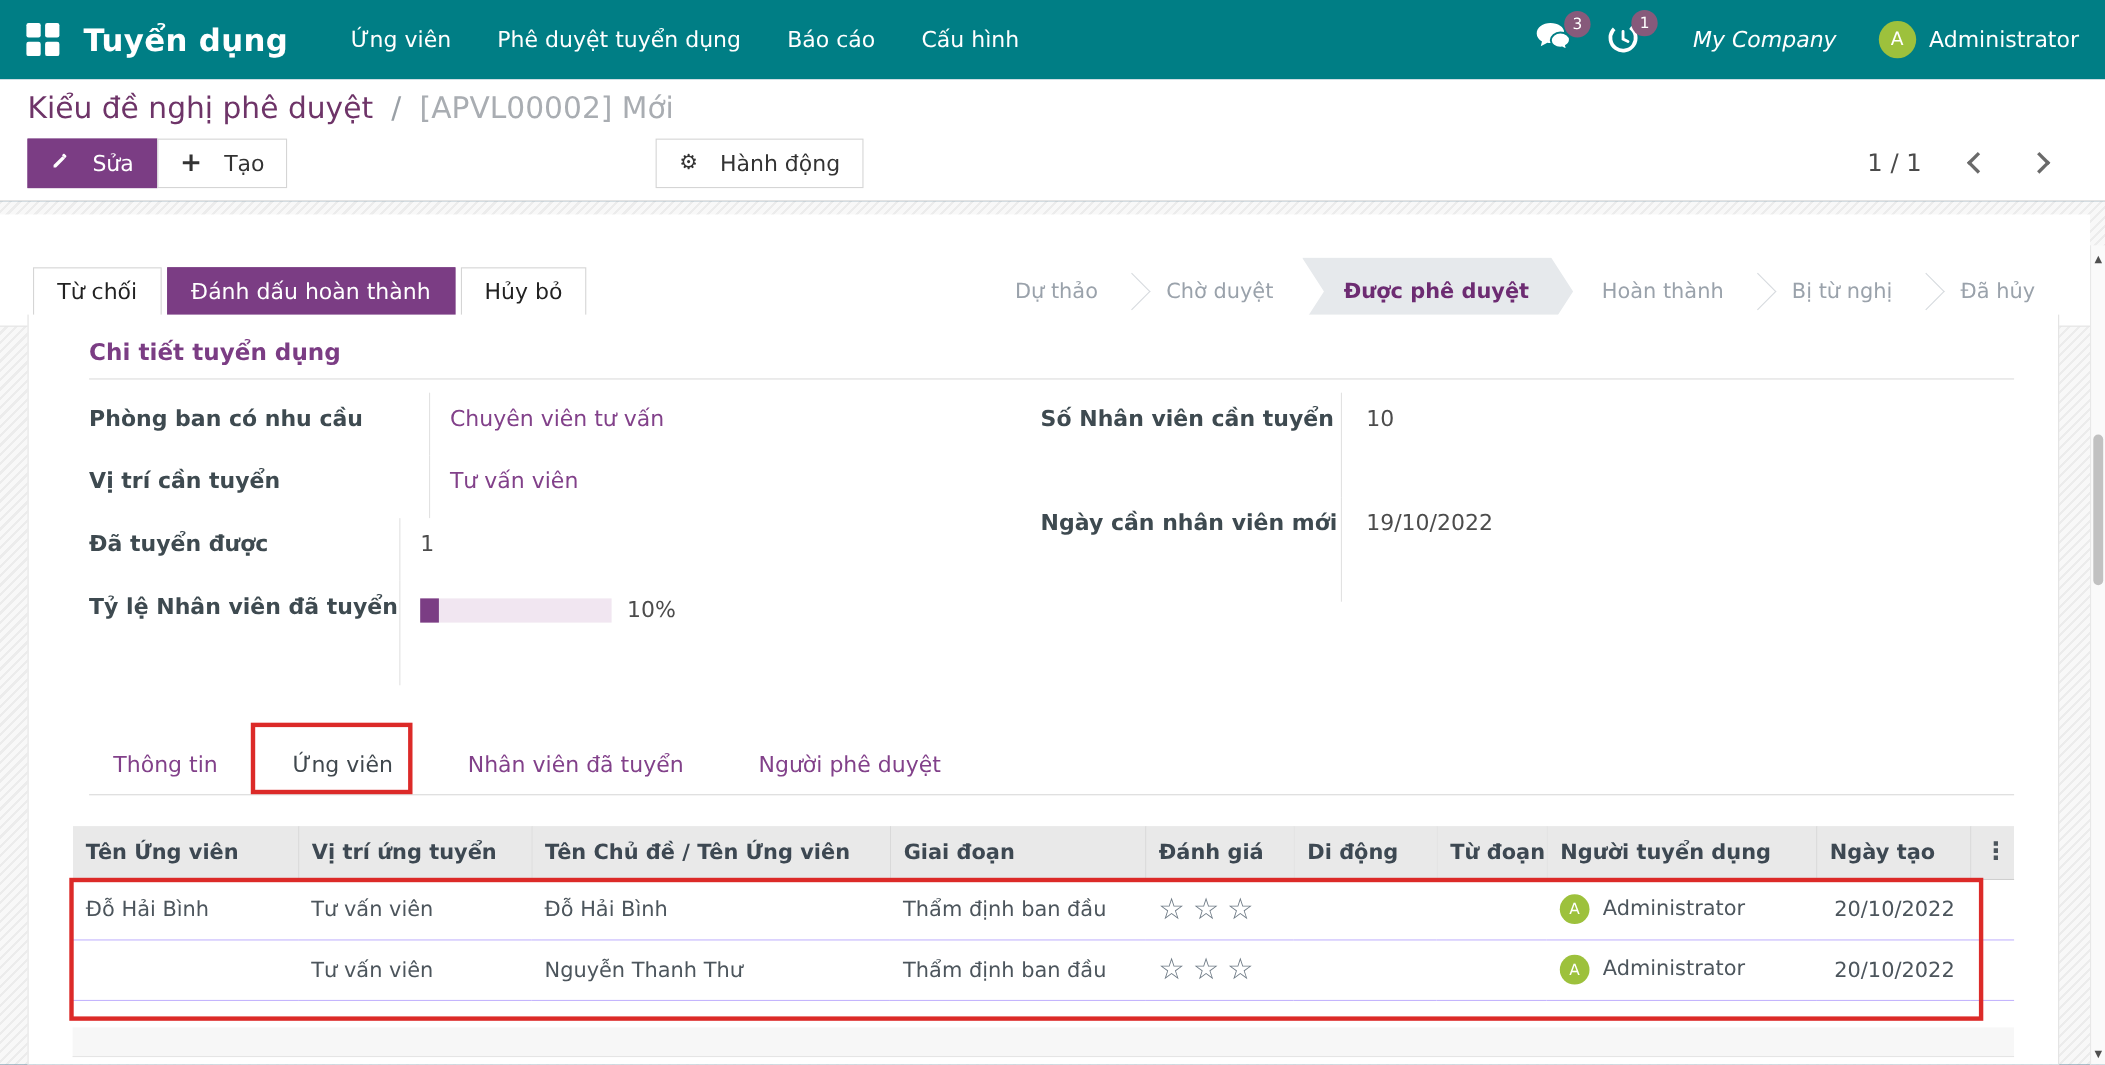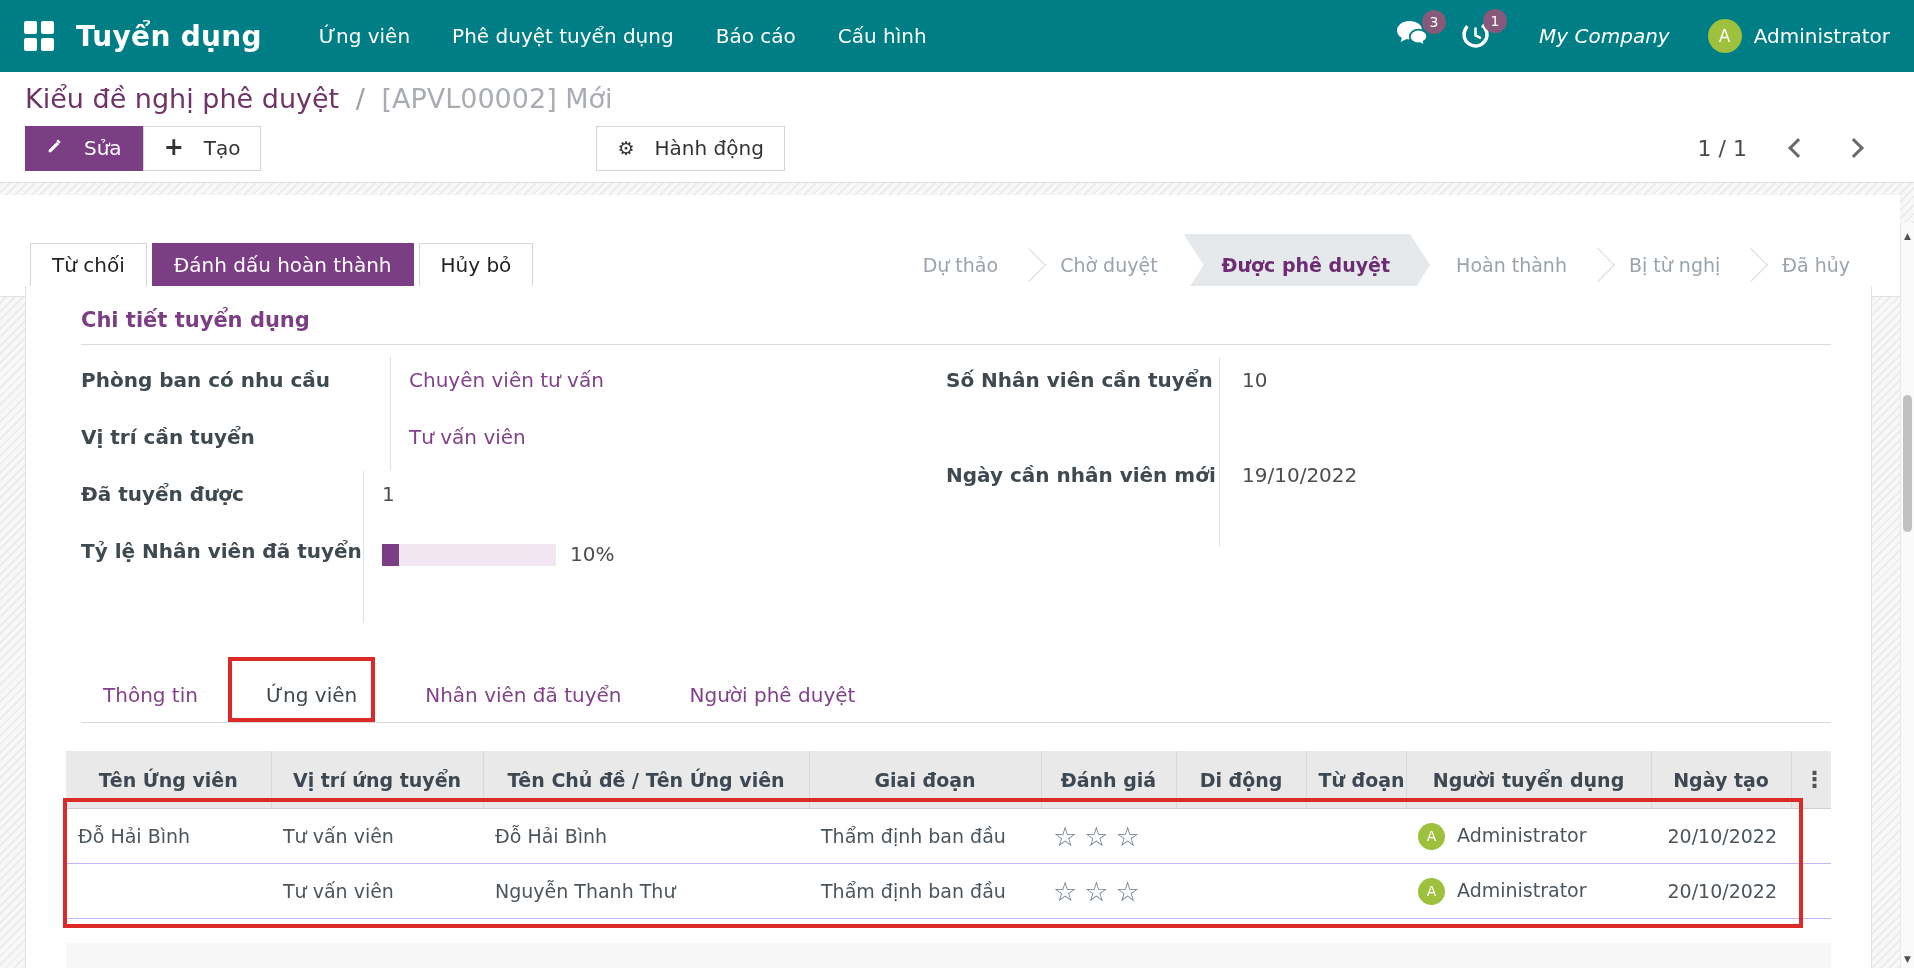--- a/index.html
+++ b/index.html
@@ -73,21 +73,21 @@
   .progress-text { font-size:20px; color:#4c4c4c; }
 
   
   .tabs { display:flex; margin-top:44px; height:56px; border-bottom:1px solid #d9d9d9; align-items:center; }
   .tab { font-size:20px; color:#82418a; padding:0 22px; margin-right:24px; line-height:56px; cursor:pointer; white-space:nowrap; }
   .tab.active { color:#40484e; }
 
   
   .table-wrap { margin:28px 0 0 -15px; width:1765px; }
   table { border-collapse:collapse; table-layout:fixed; width:1765px; }
-  thead th { background:#e9e9e9; font-size:19px; font-weight:700; color:#3d4852; text-align:center; height:48px; padding:16px 12px; border-left:1px solid #d9d9d9; border-bottom:1px solid #cfcfcf; white-space:nowrap; overflow:hidden; }
+  thead th { background:#e9e9e9; font-size:19px; font-weight:700; color:#3d4852; text-align:left; height:48px; padding:6px 12px; border-left:1px solid #d9d9d9; border-bottom:1px solid #cfcfcf; white-space:nowrap; overflow:hidden; }
   thead th:first-child { border-left:none; }
   tbody td { height:55px; font-size:19px; color:#4c555c; padding:0 12px; border-bottom:1px solid #c4b5fd; background:#fff; white-space:nowrap; overflow:hidden; }
   td.date { text-align:right; padding-right:14px; }
   .stars { color:#6f7b86; font-size:27px; letter-spacing:7px; cursor:pointer; }
   .cell-avatar { display:inline-flex; width:27px; height:27px; border-radius:50%; background:#9dc13c; color:#fff; font-size:14px; align-items:center; justify-content:center; vertical-align:middle; margin-right:12px; }
   .opt-icon { font-size:22px; color:#4c555c; cursor:pointer; }
   .empty-strip { height:14px; background:#fff; width:1765px; }
   .gray-strip { height:27px; background:#f7f7f7; border-bottom:1px solid #e5e5e5; width:1765px; margin:10px 0 0 -15px; }
 
   

